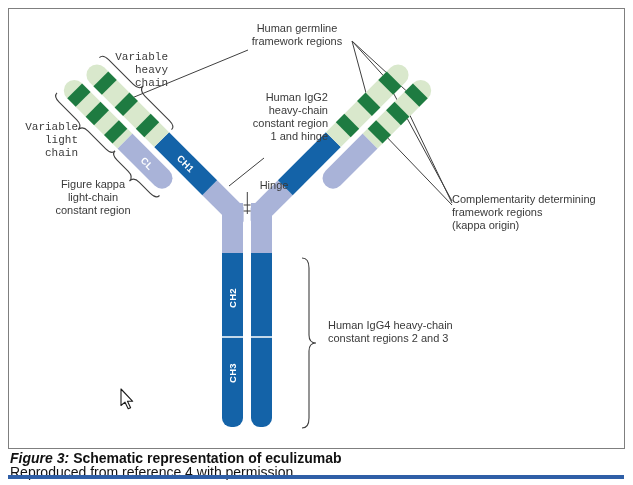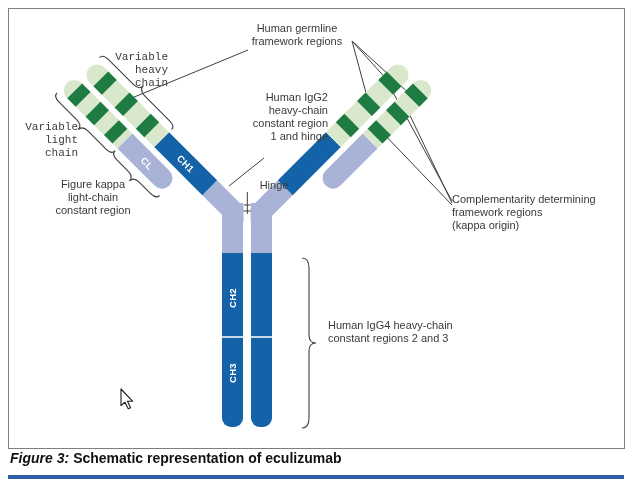--- a/index.html
+++ b/index.html
@@ -125,16 +125,17 @@
   <div id="lbl-cdr" class="lbl">Complementarity determining
 framework regions
 (kappa origin)</div>
   <div id="lbl-igg4" class="lbl">Human IgG4 heavy-chain
 constant regions 2 and 3</div>
 
   <div class="caption">
     <div>
       <span class="fig-num">Figure 3:</span><span class="fig-title">Schematic representation of eculizumab</span>
     </div>
+    <div>Reproduced from reference 4 with permission.</div>
   </div>
 
   <div class="footer-bar"></div>
 </div>
 
 </body></html>

